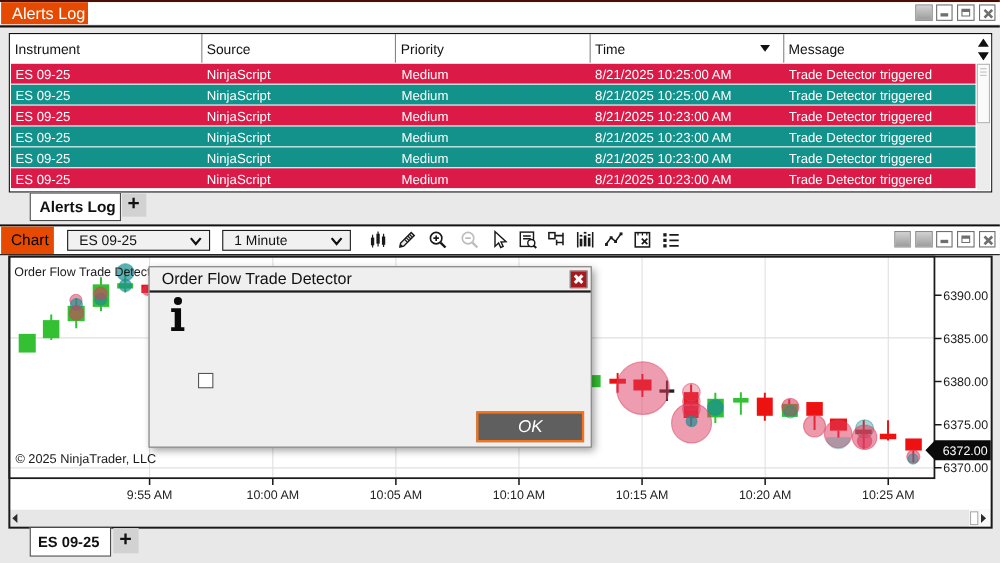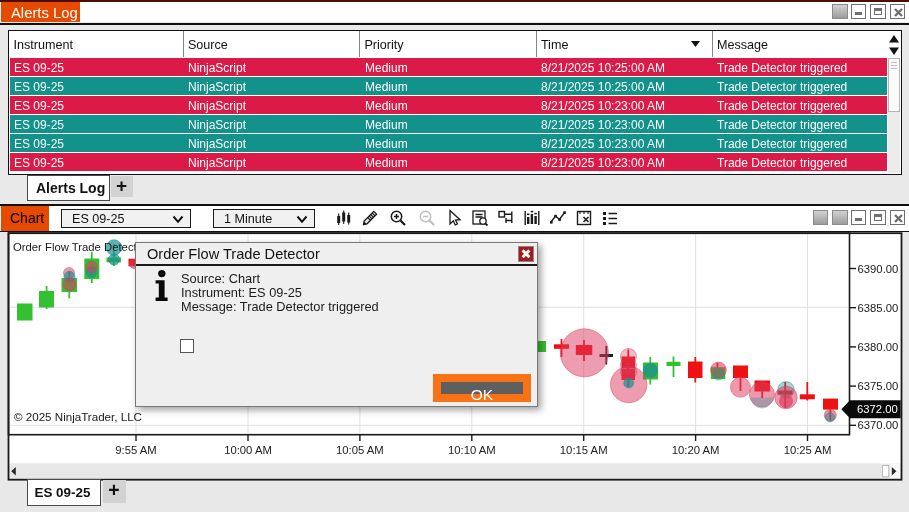--- a/index.html
+++ b/index.html
@@ -123,21 +123,21 @@
     <span style="position:absolute;left:9px;top:4px;font-size:14px;color:#000000;">Chart</span>
   </div>
 </div>
 <div id="ddwrap">
     <div style="position:absolute;left:61px;top:208.5px;width:130px;height:19px;background:#f1f1f1;border:1.6px solid #1a1a1a;">
       <span style="position:absolute;left:10px;top:2.2px;font-size:12.6px;color:#111;">ES 09-25</span>
       <svg width="12" height="9" style="position:absolute;right:6px;top:5px;">
         <path d="M1.5 1.5 L6 6.8 L10.5 1.5" stroke="#111" stroke-width="2.0" fill="none"></path>
       </svg>
     </div>
-    <div style="position:absolute;left:213px;top:208.5px;width:102px;height:19px;background:#f1f1f1;border:1.6px solid #1a1a1a;">
+    <div style="position:absolute;left:202px;top:208.5px;width:117px;height:19px;background:#f1f1f1;border:1.6px solid #1a1a1a;">
       <span style="position:absolute;left:10px;top:2.2px;font-size:12.6px;color:#111;">1 Minute</span>
       <svg width="12" height="9" style="position:absolute;right:6px;top:5px;">
         <path d="M1.5 1.5 L6 6.8 L10.5 1.5" stroke="#111" stroke-width="2.0" fill="none"></path>
       </svg>
     </div>
   </div>
 <svg style="position:absolute;left:334px;top:208px;" width="20" height="20" viewBox="0 0 20 20">
     <g fill="#1a1a1a">
       <rect x="3.2" y="8" width="3" height="7"></rect>
       <rect x="8.2" y="4.5" width="3" height="9"></rect>
@@ -357,23 +357,21 @@
   <div style="position:absolute;left:382px;top:3px;width:16px;height:15.8px;background:#a8191d;border:1px solid #878787;">
     <svg width="14" height="14" style="position:absolute;left:0px;top:0px;">
         <path d="M3.6 3.4 L10.4 10.2 M10.4 3.4 L3.6 10.2" stroke="#fff" stroke-width="2.9"></path>
       </svg>
   </div>
   <div style="position:absolute;left:0;top:21px;width:100%;height:1.8px;background:#1a1a1a;"></div>
   <svg width="22" height="38" style="position:absolute;left:14px;top:24px;">
     <ellipse cx="11.8" cy="6.6" rx="3.7" ry="3.6" fill="#0a0a0a"></ellipse>
     <path d="M5.6 13.2 L14.6 13.2 L14.6 30.6 L17.6 30.6 L17.6 34 L5.6 34 L5.6 30.6 L8.8 30.6 L8.8 16.6 L5.6 16.6 Z" fill="#0a0a0a"></path>
   </svg>
-  <div style="position:absolute;left:45px;top:29px;font-size:12.8px;line-height:13.8px;color:#1a1a1a;">
-    Source: Chart<br>Instrument: ES 09-25<br>Message: Trade Detector triggered</div>
   <div style="position:absolute;left:44px;top:96px;width:14px;height:14px;background:#fff;border:1.4px solid #555;"></div>
   <div style="position:absolute;left:297px;top:130.5px;width:98px;height:28.5px;background:#5f5f5f;
-    border:8px solid #f97316;color:#fff;font-size:15.5px;text-align:center;padding-top:4px;">OK</div>
+    border:2px solid #f97316;color:#fff;font-size:15.5px;text-align:center;padding-top:4px;font-style:italic;">OK</div>
 </div>
 
 <div class="tab" style="left:26.5px;top:478.5px;width:74.5px;height:27.5px;">
   <span style="position:absolute;left:7px;top:5px;font-size:13.4px;">ES 09-25</span>
 </div>
 <div class="ptab" style="left:102.5px;top:480px;width:23px;height:22.5px;font-size:19.5px;line-height:21px;">+</div>
 
 </body></html>

